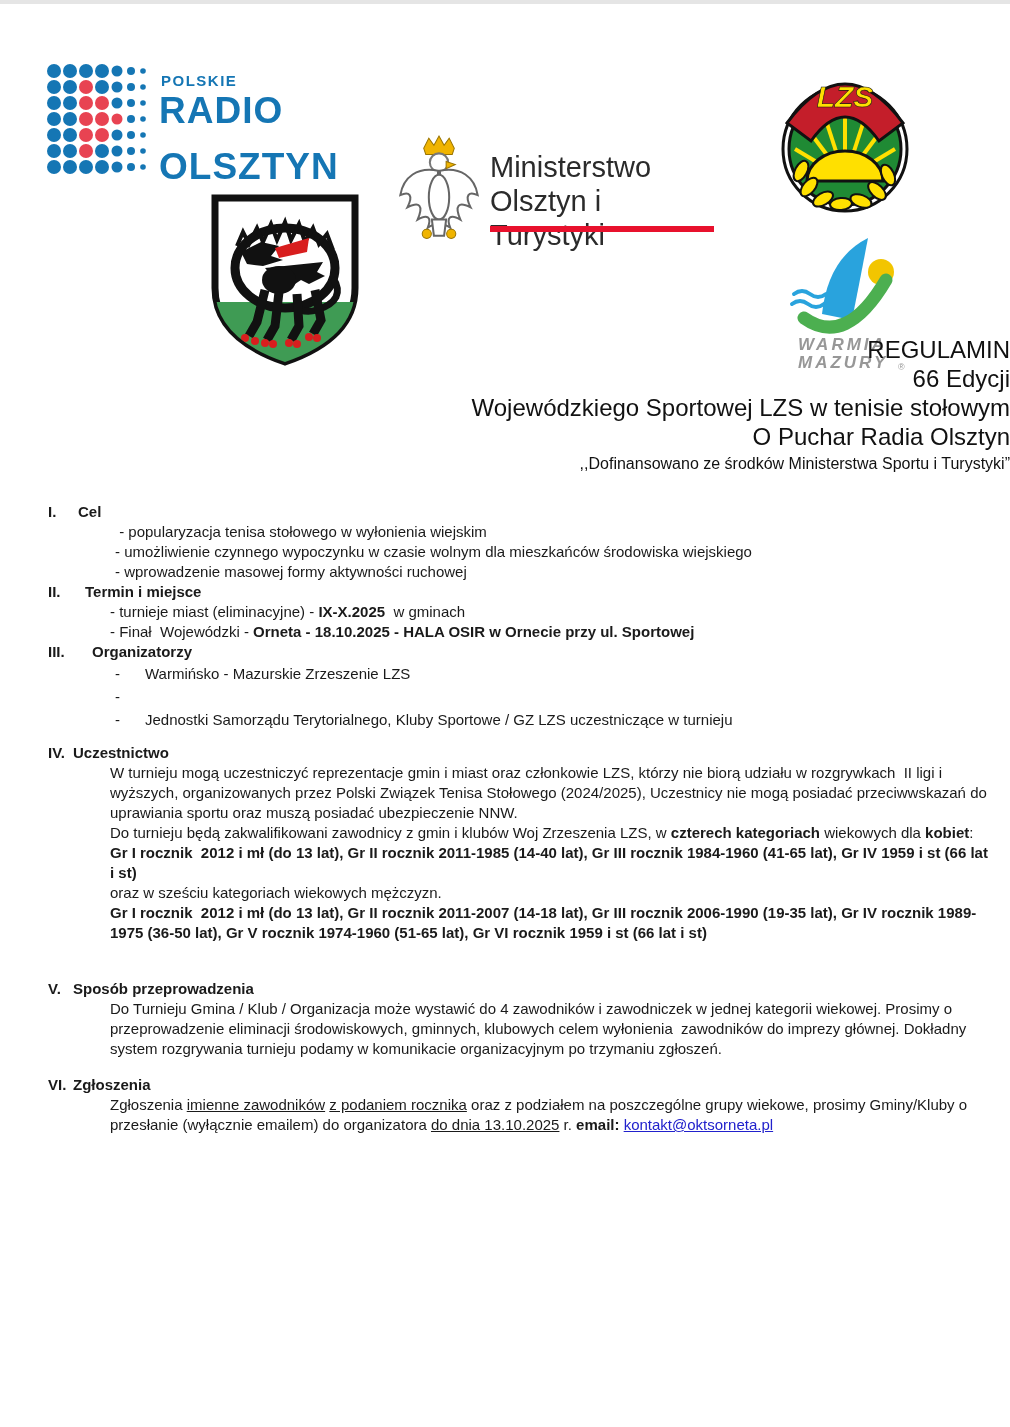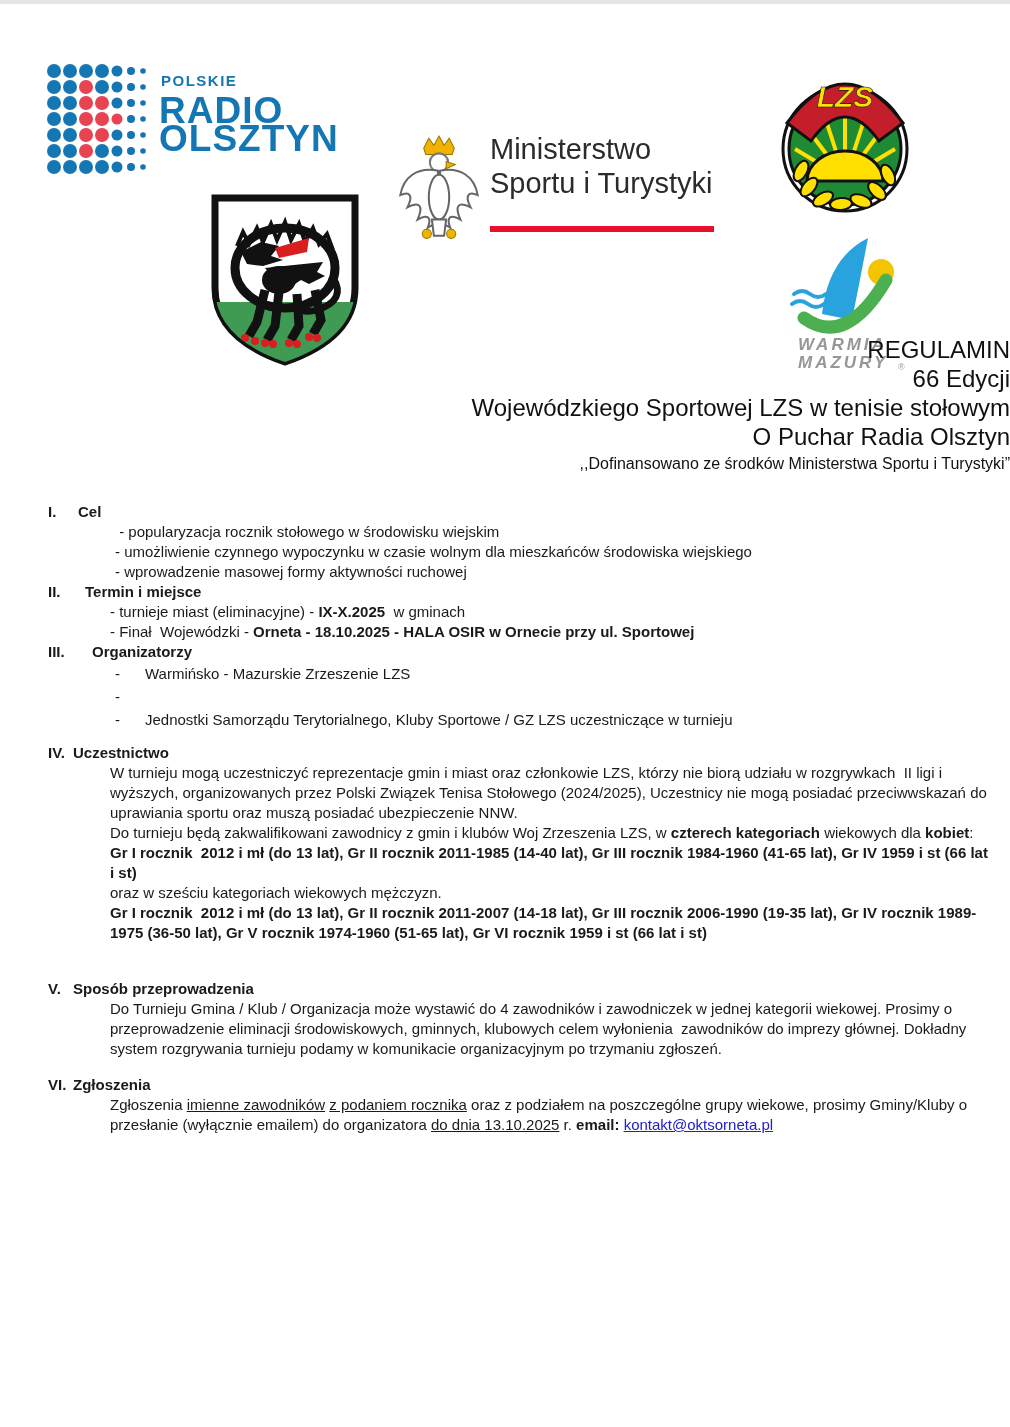--- a/index.html
+++ b/index.html
@@ -4,25 +4,25 @@
 <style>
   html,body{margin:0;padding:0;background:#e5e5e5}
   .page{position:relative;width:1010px;height:1427px;background:#ffffff;margin:4px auto;
         font-family:"Liberation Sans",sans-serif;color:#1a1a1a;overflow:hidden}
   .abs{position:absolute}
 
   
   .radio-logo{left:45px;top:58px;width:310px;height:115px}
   .radio-top{position:absolute;left:116px;top:10px;font-size:15px;letter-spacing:1.5px;color:#1576b4;font-weight:bold}
   .radio-l1{position:absolute;left:114px;top:28px;font-size:37px;color:#1576b4;font-weight:bold;letter-spacing:1px}
-  .radio-l2{position:absolute;left:114px;top:56px;font-size:37px;color:#1576b4;font-weight:bold;letter-spacing:1px}
+  .radio-l2{position:absolute;left:114px;top:84px;font-size:37px;color:#1576b4;font-weight:bold;letter-spacing:1px}
 
   
   .ministry{left:393px;top:128px;width:330px;height:112px}
-  .ministry-text{position:absolute;left:97px;top:0;font-size:29px;line-height:34px;color:#2b2b2b}
+  .ministry-text{position:absolute;left:97px;top:18px;font-size:29px;line-height:34px;color:#2b2b2b}
   .ministry-bar{position:absolute;left:97px;top:94px;width:224px;height:6px;background:#e8112d}
 
   
   .title{left:50px;top:331px;width:960px;text-align:right;font-weight:normal;color:#111}
   .title .big{font-size:24px;line-height:29px}
   .title .sub{font-size:16px;line-height:21px;margin-top:2px}
 
   
   .content{left:48px;top:498px;width:942px;font-size:15px;line-height:20px}
   .sec-h{font-weight:bold;white-space:pre-wrap}
@@ -141,21 +141,21 @@
       <polygon points="52,29 61,32 52,36" fill="#f0b400" stroke="#9a7400"></polygon>
       <path d="M44,38 C24,34 10,44 7,62 C16,58 20,62 14,74 C26,68 30,72 24,86 C34,80 38,84 34,94 C40,90 42,90 44,94 Z" fill="#fff" stroke="#666" stroke-width="2"></path>
       <path d="M46,38 C66,34 80,44 83,62 C74,58 70,62 76,74 C64,68 60,72 66,86 C56,80 52,84 56,94 C50,90 48,90 46,94 Z" fill="#fff" stroke="#666" stroke-width="2"></path>
       <ellipse cx="45" cy="64" rx="10" ry="22" fill="#fff" stroke="#666" stroke-width="2"></ellipse>
       <polygon points="38,86 52,86 50,102 40,102" fill="#fff" stroke="#666" stroke-width="2"></polygon>
       <circle cx="33" cy="100" r="4.5" fill="#f0b400" stroke="#9a7400"></circle>
       <circle cx="57" cy="100" r="4.5" fill="#f0b400" stroke="#9a7400"></circle>
     </svg>
     <div class="ministry-text">
       <div>Ministerstwo</div>
-      <div>Sportu i Turystyki</div>
+      <div>Olsztyn i Turystyki</div>
     </div>
     <div class="ministry-bar"></div>
   </div>
 
   <svg class="abs" style="left:779px;top:57px" width="133" height="162" viewBox="0 0 133 162">
     <circle cx="66" cy="88" r="62" fill="#ffffff" stroke="#111" stroke-width="3"></circle>
     <circle cx="66" cy="88" r="56" fill="#1f8a34" stroke="#111" stroke-width="3"></circle>
     <g stroke="#ffe000" stroke-width="4">
       <line x1="66" y1="118" x2="66" y2="40"></line>
         <line x1="66" y1="118" x2="42" y2="44"></line>
@@ -193,21 +193,21 @@
     <div class="big">REGULAMIN</div>
     <div class="big">66 Edycji</div>
     <div class="big">Wojewódzkiego Sportowej LZS w tenisie stołowym</div>
     <div class="big">O Puchar Radia Olsztyn</div>
     <div class="sub">,,Dofinansowano ze środków Ministerstwa Sportu i Turystyki”</div>
   </div>
 
   <div class="abs content">
 
     <div class="sec-h"><span class="num nw30">I.</span><span>Cel</span></div>
-    <div class="ind67"> - popularyzacja rocznik stołowego w środowisku wiejskim</div>
+    <div class="ind67"> - popularyzacja tenisa stołowego w wyłonienia wiejskim</div>
     <div class="ind67">- umożliwienie czynnego wypoczynku w czasie wolnym dla mieszkańców środowiska wiejskiego</div>
     <div class="ind67">- wprowadzenie masowej formy aktywności ruchowej</div>
 
     <div class="sec-h"><span class="num nw37">II.</span><span>Termin i miejsce</span></div>
     <div class="ind62 runs"><span>- turnieje miast (eliminacyjne) - </span><span class="b">IX-X.2025</span><span>  w gminach</span></div>
     <div class="ind62 runs"><span>- Finał  Wojewódzki - </span><span class="b">Orneta - 18.10.2025 - HALA OSIR w Ornecie przy ul. Sportowej</span></div>
 
     <div class="sec-h"><span class="num nw44">III.</span><span>Organizatorzy</span></div>
     <div class="dash-item">
         <span class="dash">-</span>

